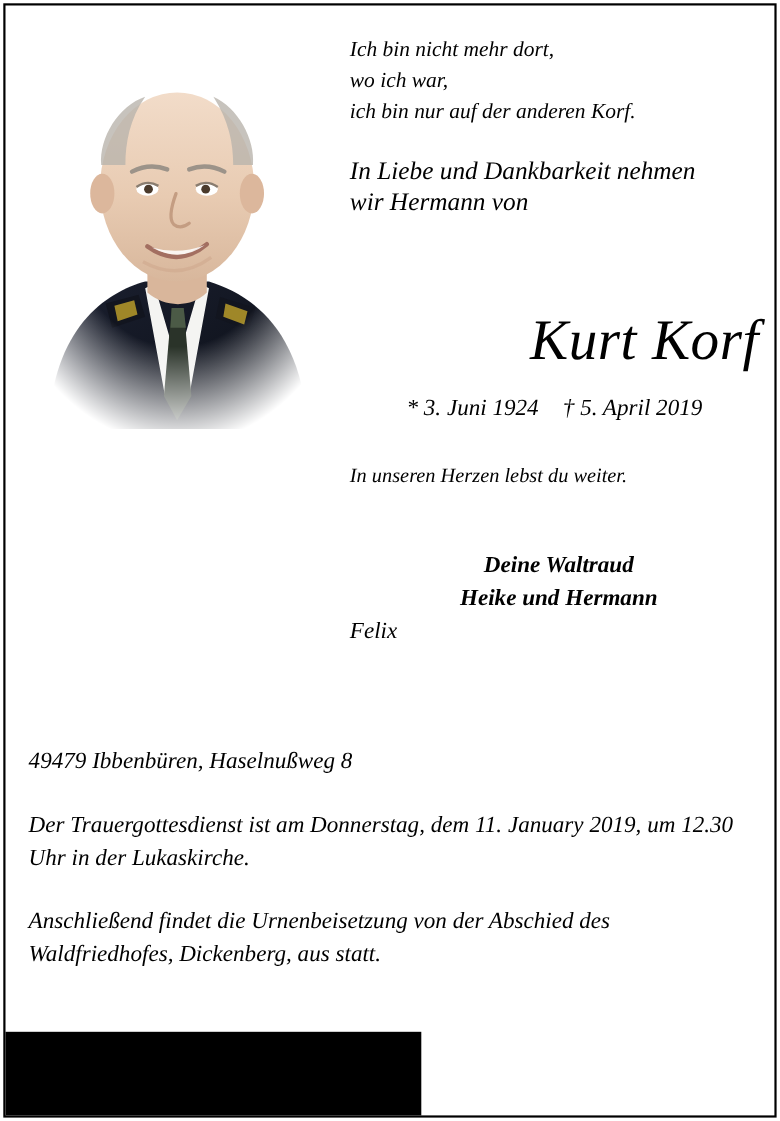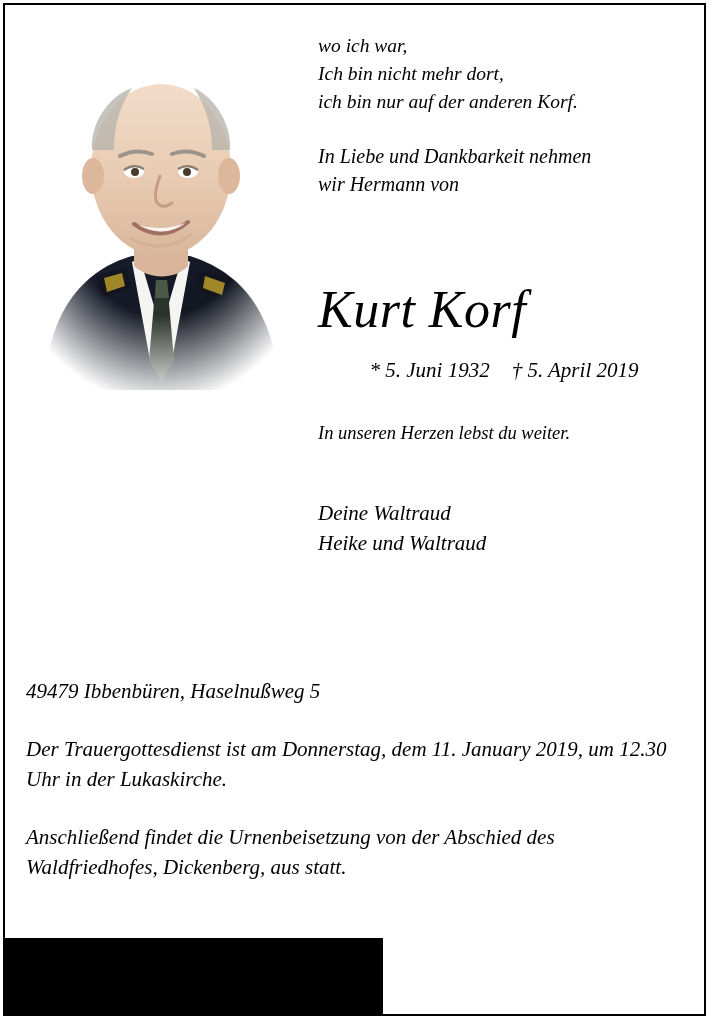--- a/index.html
+++ b/index.html
@@ -59,32 +59,32 @@
   .poem-line {
     font-style: italic;
     font-size: 19.5px;
     line-height: 28px;
     white-space: nowrap;
   }
   .gap-small { height: 26px; }
 
   .intro-line {
     font-style: italic;
-    font-size: 20px;
+    font-size: 23px;
     line-height: 28px;
     white-space: nowrap;
   }
 
   
   .name {
     position: absolute;
     left: 318px;
     top: 280px;
     width: 372px;
-    text-align: left;
+    text-align: right;
     font-style: italic;
     font-size: 52px;
     line-height: 60px;
     letter-spacing: 0.5px;
   }
 
   .dates {
     position: absolute;
     left: 318px;
     top: 357px;
@@ -113,21 +113,21 @@
     left: 318px;
     top: 498px;
     width: 380px;
   }
   .family div {
     font-style: italic;
     font-size: 21px;
     line-height: 30px;
     white-space: nowrap;
   }
-  .family div.bold { font-weight: normal; }
+  .family div.bold { font-weight: bold; text-align: center; }
 
   
   .bottom {
     position: absolute;
     left: 26px;
     top: 676px;
     width: 660px;
   }
   .bottom p {
     margin: 0;
@@ -211,43 +211,44 @@
       <path d="M112 194 q28 20 54 -2" stroke="#a36f61" stroke-width="4" fill="none" stroke-linecap="round"></path>
       <path d="M116 195 q26 14 48 -2 q-24 9 -48 2 Z" fill="#ffffff" opacity="0.85"></path>
 
       <path d="M108 208 q32 18 62 -4" stroke="#cfa88e" stroke-width="3" fill="none" opacity="0.6"></path>
 
       <rect x="0" y="0" width="278" height="360" fill="url(#fadeEdge)"></rect>
     </svg>
   </div>
 
   <div class="text-col">
+    <div class="poem-line">Ich bin nicht mehr dort,</div>
     <div class="poem-line">wo ich war,</div>
-    <div class="poem-line">Ich bin nicht mehr dort,</div>
     <div class="poem-line">ich bin nur auf der anderen Korf.</div>
     <div class="gap-small"></div>
     <div class="intro-line">In Liebe und Dankbarkeit nehmen</div>
     <div class="intro-line">wir Hermann von</div>
   </div>
 
   <div class="name">Kurt Korf</div>
 
   <div class="dates">
-    <span>* 5. Juni 1932</span><span class="sep"></span><span>† 5. April 2019</span>
+    <span>* 3. Juni 1924</span><span class="sep"></span><span>† 5. April 2019</span>
   </div>
 
   <div class="memorial-line">In unseren Herzen lebst du weiter.</div>
 
   <div class="family">
     <div class="bold">Deine Waltraud</div>
-    <div class="bold">Heike und Waltraud</div>
+    <div class="bold">Heike und Hermann</div>
+    <div>Felix</div>
   </div>
 
   <div class="bottom">
-    <p>49479 Ibbenbüren, Haselnußweg 5</p>
+    <p>49479 Ibbenbüren, Haselnußweg 8</p>
     <div class="spacer"></div>
     <p>Der Trauergottesdienst ist am Donnerstag, dem 11. January 2019, um 12.30 Uhr in der Lukaskirche.</p>
     <div class="spacer"></div>
     <p>Anschließend findet die Urnenbeisetzung von der Abschied des Waldfriedhofes, Dickenberg, aus statt.</p>
   </div>
 
   <div class="black-bar"></div>
 
 </div>
 

